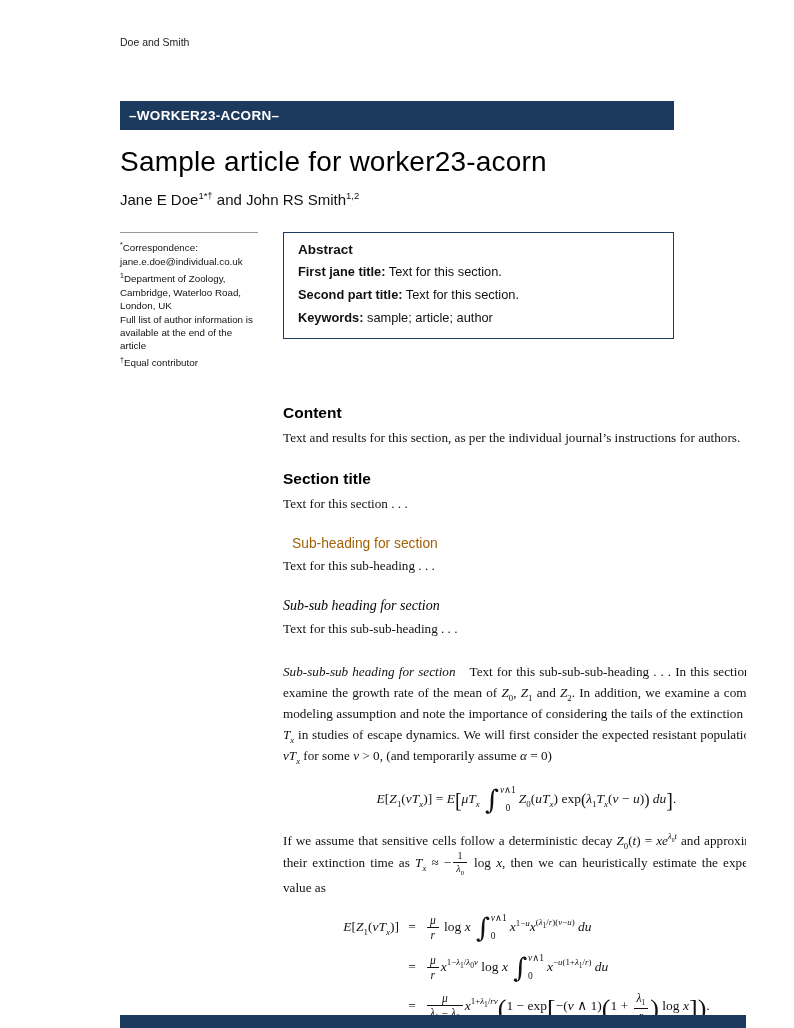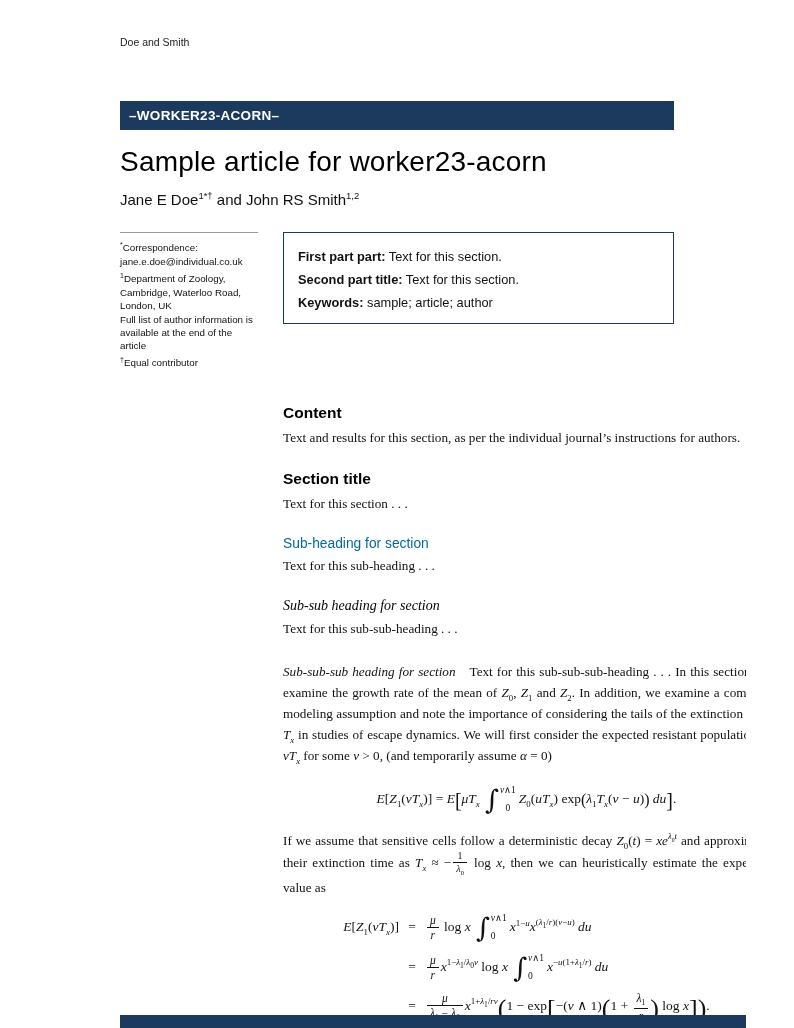--- a/index.html
+++ b/index.html
@@ -22,21 +22,21 @@
   .sidebar { width:138px; flex:none; font-family:"Liberation Sans", sans-serif; font-size:9.8px; line-height:13px; color:#111; }
   .sidebar-rule { border:none; border-top:1px solid #999; margin-bottom:5px; }
   .sidebar p { margin:0 0 1px 0; }
   .sidebar sup { font-size:7px; }
   .abstract-box { flex:1; border:1.6px solid var(--navy,#1c3a5e); padding:9px 14px 12px 14px; font-family:"Liberation Sans", sans-serif; font-size:12.8px; color:#111; }
   .abstract-title { font-weight:bold; font-size:13.5px; }
   .abstract-item { margin-top:6px; line-height:17px; }
   .abstract-item b { font-weight:bold; }
   .main { margin-left:163px; width:487px; margin-top:34px; }
   .h-section { font-family:"Liberation Sans", sans-serif; font-weight:bold; font-size:15.5px; margin:0 0 5px 0; color:#000; }
-  .h-sub { font-family:"Liberation Sans", sans-serif; font-weight:500; font-size:13.8px; margin:22px 0 4px 0; color:#0369a1; }
+  .h-sub { font-family:"Liberation Sans", sans-serif; font-weight:500; font-size:13.8px; margin:22px 0 4px 9px; color:#a16207; }
   .h-subsub { font-family:"Liberation Serif", serif; font-style:italic; font-weight:normal; font-size:14px; margin:22px 0 4px 0; color:#000; }
   .body-text { font-size:13.2px; line-height:21px; text-align:justify; }
   .mt { margin-top:22px; }
   .runin { font-style:italic; margin-right:14px; }
   
   .eq { font-family:"Liberation Serif","DejaVu Serif",serif; font-size:13.5px; line-height:1.25; color:#111; }
   .eq sup, .eq sub, .body-text sup, .body-text sub { font-size:0.66em; line-height:1; }
   .eq sup sub, .eq sup i sub { font-size:0.85em; }
   .frac { display:inline-block; vertical-align:middle; text-align:center; line-height:1.05; margin:0 2px; font-size:11.5px; }
   .frac .fn { display:block; padding:0 3px 1px 3px; border-bottom:1px solid #111; }
@@ -78,21 +78,22 @@
     <aside class="sidebar">
       <hr class="sidebar-rule">
       <p><sup>*</sup>Correspondence:</p>
       <p>jane.e.doe@individual.co.uk</p>
       <p><sup>1</sup>Department of Zoology, Cambridge, Waterloo Road, London, UK</p>
       <p>Full list of author information is available at the end of the article</p>
       <p><sup>†</sup>Equal contributor</p>
     </aside>
 
     <section class="abstract-box">
-      <p class="abstract-item"><b>First part part:</b> <span>Text for this section.</span></p>
+      <div class="abstract-title">Abstract</div>
+      <p class="abstract-item"><b>First jane title:</b> <span>Text for this section.</span></p>
       <p class="abstract-item"><b>Second part title:</b> <span>Text for this section.</span></p>
       <p class="abstract-item"><b>Keywords:</b> <span>sample; article; author</span></p>
     </section>
   </div>
 
   <main class="main">
 
     <h2 class="h-section">Content</h2>
     <p class="body-text">Text and results for this section, as per the individual journal’s instructions for authors.</p>
 

